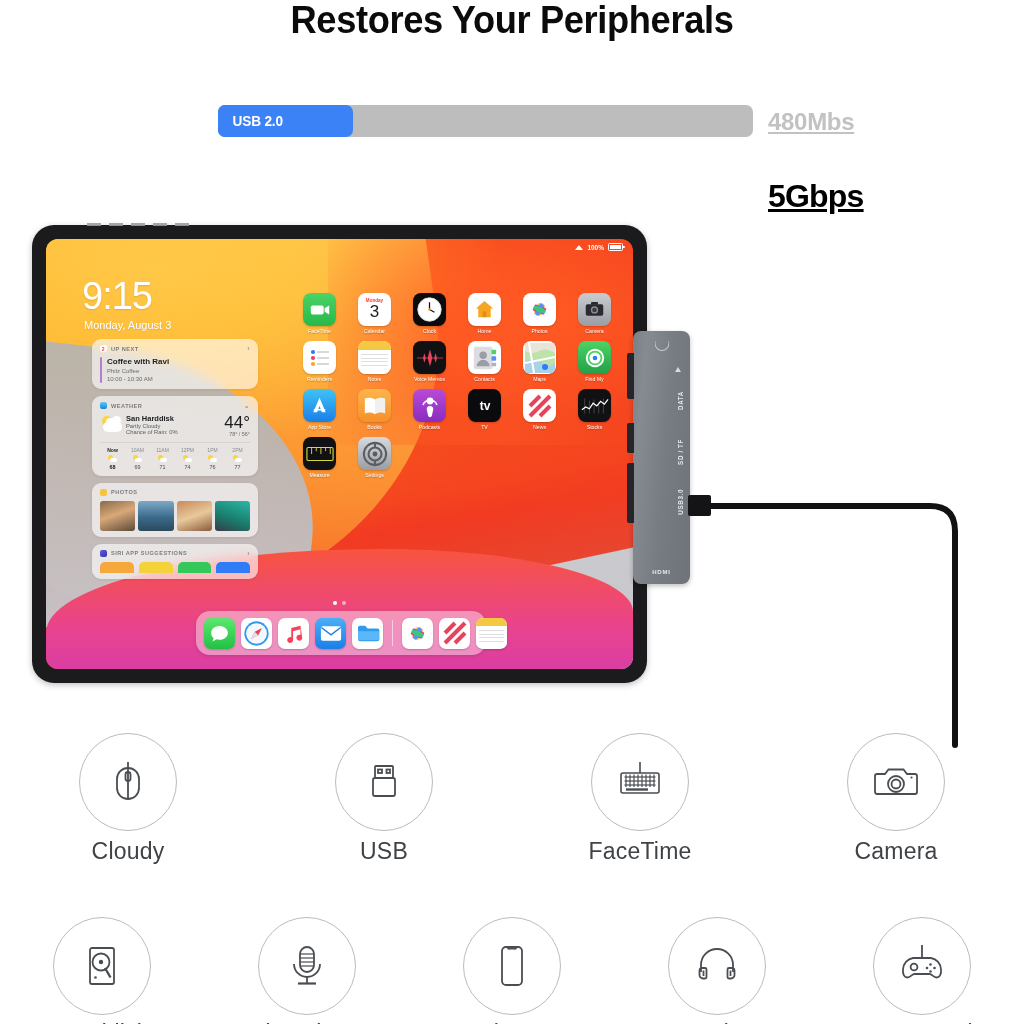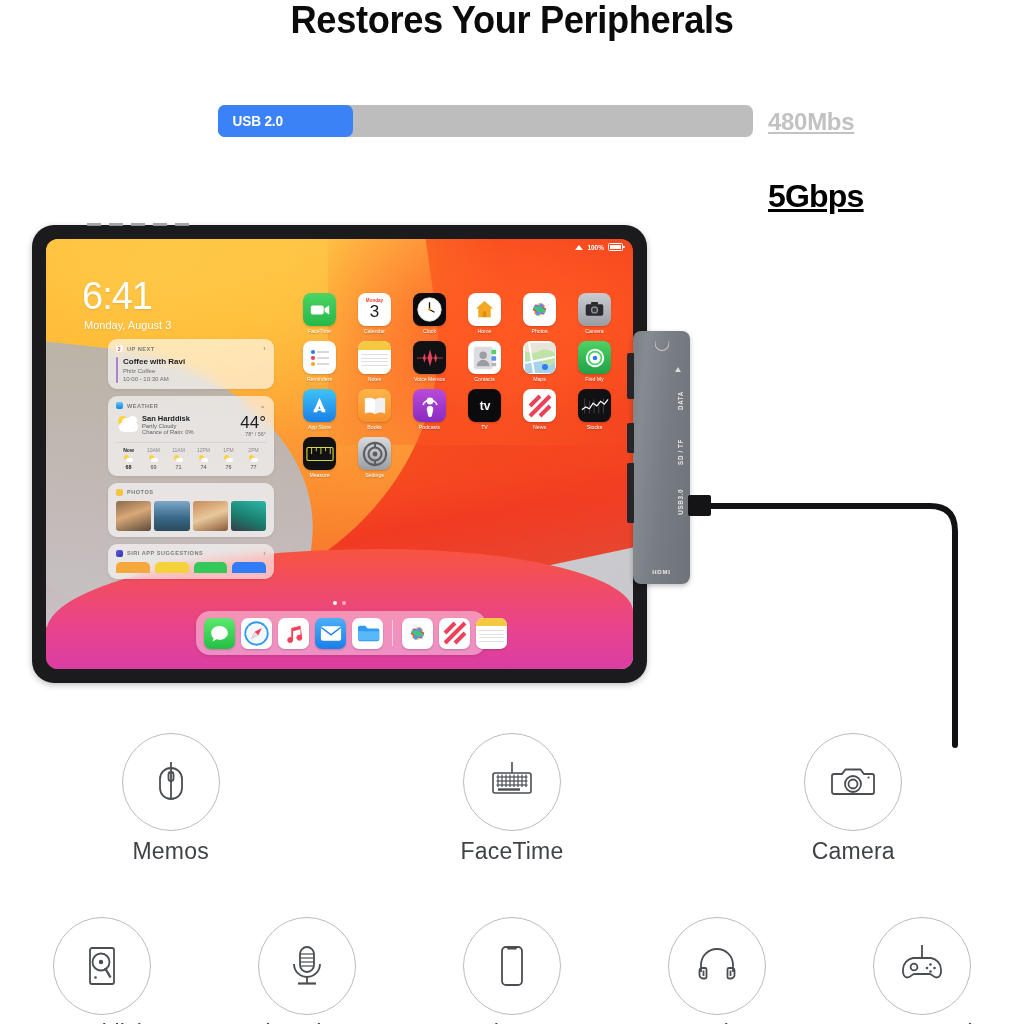--- a/index.html
+++ b/index.html
@@ -88,21 +88,21 @@
   .batt{width:13px;height:6.5px;border:1px solid #fff;border-radius:1.5px;position:relative;}
   .batt::after{content:"";position:absolute;left:.8px;top:.8px;bottom:.8px;right:.8px;background:#fff;border-radius:.5px;}
   .batt::before{content:"";position:absolute;right:-2.5px;top:1.8px;width:1.2px;height:2.5px;background:#fff;border-radius:0 1px 1px 0;}
 
   .clock-time{position:absolute;left:36px;top:38px;color:#fff;font-size:38px;font-weight:300;letter-spacing:-1px;line-height:1;z-index:5;
     text-shadow:0 1px 2px rgba(0,0,0,.12);}
   .clock-date{position:absolute;left:38px;top:80px;color:#fff;font-size:11px;font-weight:400;z-index:5;
     text-shadow:0 1px 2px rgba(0,0,0,.12);}
 
   
-  .widgets{position:absolute;left:32px;top:100px;width:166px;z-index:5;padding-left:30px;}
+  .widgets{position:absolute;left:16px;top:100px;width:166px;z-index:5;padding-left:30px;}
   .widget{background:rgba(255,255,255,.62);border-radius:9px;margin-bottom:7px;padding:6px 8px;
     box-shadow:0 1px 3px rgba(0,0,0,.08);backdrop-filter:blur(6px);}
   .w-head{display:flex;align-items:center;gap:4px;font-size:5.6px;font-weight:bold;color:#7a7a7e;letter-spacing:.5px;}
   .w-head .dot{width:7px;height:7px;border-radius:2px;background:#c9ccd1;flex:none;}
   .w-head .dot.cal{background:#fff;color:#ff3b30;font-size:5px;display:flex;align-items:center;justify-content:center;font-weight:bold;}
   .w-head .dot.wx{background:linear-gradient(#5ac8fa,#1a84d8);}
   .w-head .dot.ph{background:#f5c542;}
   .w-head .dot.siri{background:linear-gradient(135deg,#5e5ce6,#3634a3);}
   .w-head .chev{margin-left:auto;color:#9a9aa0;font-size:7px;}
   .ev{display:flex;gap:5px;margin-top:5px;}
@@ -212,21 +212,21 @@
         <div class="swoosh3"></div>
 
         <div class="statusbar">
           <span class="wifi-ico">
               <i></i>
             </span>
           <span>100%</span>
           <span class="batt"></span>
         </div>
 
-        <div class="clock-time">6:41</div>
+        <div class="clock-time">9:15</div>
         <div class="clock-date">Monday, August 3</div>
 
         <div class="widgets">
 
           <div class="widget">
             <div class="w-head">
               <span class="dot cal">2</span>
               <span>UP NEXT</span>
               <span class="chev">›</span>
             </div>
@@ -675,23 +675,34 @@
 
 
       <div class="pcell">
         <div class="pcirc">
           <svg width="52" height="52" viewBox="0 0 52 52" fill="none" stroke="#4a4e52" stroke-width="1.8">
             <rect x="15" y="12" width="22" height="31" rx="11"></rect>
             <line x1="26" y1="6" x2="26" y2="43"></line>
             <rect x="23.5" y="16" width="5" height="9" rx="2.5"></rect>
           </svg>
         </div>
-        <div class="plabel">Memos</div>
-      </div>
-
+        <div class="plabel">Cloudy</div>
+      </div>
+
+      <div class="pcell">
+        <div class="pcirc">
+          <svg width="52" height="52" viewBox="0 0 52 52" fill="none" stroke="#4a4e52" stroke-width="1.8">
+            <rect x="17" y="10" width="18" height="12" rx="1"></rect>
+            <rect x="20" y="13.5" width="4" height="3.5"></rect>
+              <rect x="28.5" y="13.5" width="3.5" height="3.5"></rect>
+            <rect x="15" y="22" width="22" height="18" rx="2"></rect>
+          </svg>
+        </div>
+        <div class="plabel">USB</div>
+      </div>
 
       <div class="pcell">
         <div class="pcirc">
           <svg width="56" height="56" viewBox="0 0 56 56" fill="none" stroke="#4a4e52" stroke-width="1.6">
             <line x1="28" y1="8" x2="28" y2="19"></line>
             <rect x="9" y="19" width="38" height="20" rx="2"></rect>
             <g stroke-width="1.2">
               <line x1="12.5" y1="23" x2="43.5" y2="23"></line>
               <line x1="12.5" y1="27" x2="43.5" y2="27"></line>
               <line x1="12.5" y1="31" x2="43.5" y2="31"></line>

